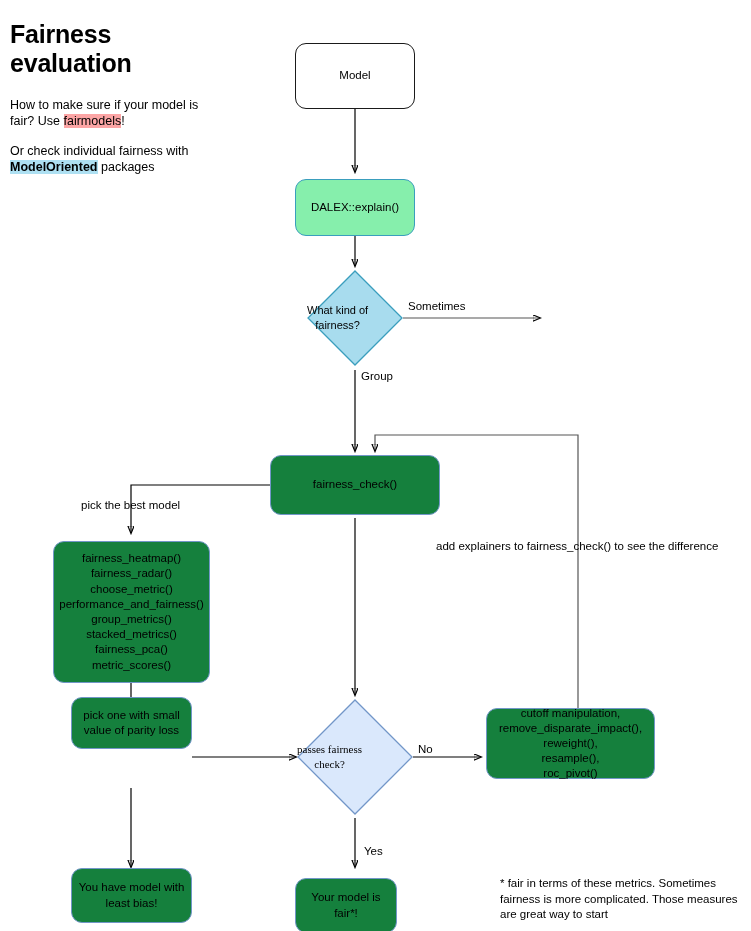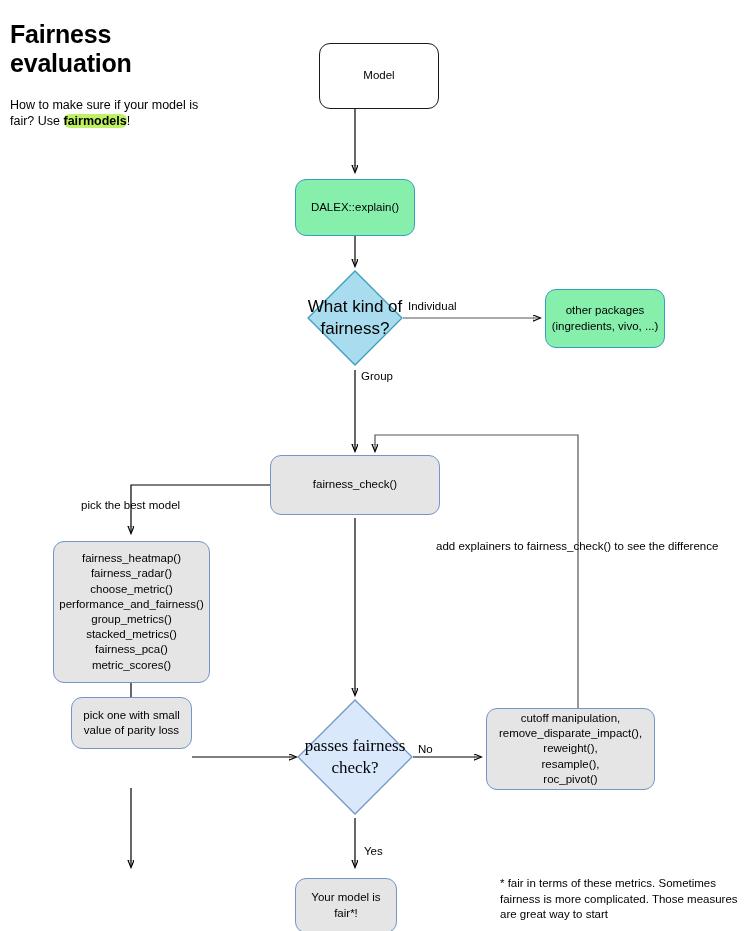--- a/index.html
+++ b/index.html
@@ -36,21 +36,21 @@
     font-weight: bold;
     line-height: 1.17;
     letter-spacing: -0.2px;
     margin: 0 0 18px 0;
   }
   #intro p {
     margin: 0 0 14px 0;
     font-size: 12.5px;
     line-height: 1.28;
   }
-  .hl-pale { background: #bef264; font-weight: bold; border-radius: 6px; }
+  .hl-pale { background: #fca5a5; font-weight: normal; }
   .hl-cyan { background: #aee0f2; font-weight: bold; }
 
   
   #edges {
     position: absolute;
     left: 0; top: 0;
     width: 751px;
     height: 931px;
     pointer-events: none;
   }
@@ -82,42 +82,42 @@
 
   .n-white {
     background: #ffffff;
     border: 1.2px solid #1a1a1a;
   }
   .n-cyan {
     background: #86efac;
     border: 1.3px solid #3a9ebd;
   }
   .n-blue {
-    background: #e5e5e5;
+    background: #15803d;
     border: 1.3px solid #7296c8;
   }
 
   
   .diamond {
     position: absolute;
   }
   .diamond svg {
     position: absolute;
     left: 0; top: 0;
   }
   .diamond .dlabel {
     position: absolute;
     left: 0; top: 0;
     width: 100%;
     height: 100%;
     display: flex;
     align-items: center;
-    justify-content: center;
+    justify-content: flex-start;
     text-align: center;
-    font-size: 17px;
+    font-size: 11px;
     line-height: 1.32;
     white-space: pre-line;
   }
   .dia-cyan { fill: #a8dcee; stroke: #3a9ebd; stroke-width: 1.3; }
   .dia-blue { fill: #dae8fc; stroke: #7296c8; stroke-width: 1.3; }
 
   
   .elabel {
     position: absolute;
     font-size: 11.5px;
@@ -137,20 +137,21 @@
   }
 </style>
 </head>
 <body>
 
 <div id="canvas">
 
   <div id="intro">
     <div class="title">Fairness evaluation</div>
     <p><span>How to make sure if your model is fair? Use </span><span class="hl-pale">fairmodels</span><span>!</span></p>
+    <p><span>Or check individual fairness with </span><span class="hl-cyan">ModelOriented</span><span> packages</span></p>
   </div>
 
   <svg id="edges" viewBox="0 0 751 931">
     <defs>
       <marker id="arrow" markerWidth="9" markerHeight="9" refX="7.4" refY="3.2" orient="auto" markerUnits="userSpaceOnUse">
         <path d="M0,0 L8,3.2 L0,6.4 z" fill="#000000" stroke="none"></path>
       </marker>
       <marker id="arrowgray" markerWidth="9" markerHeight="9" refX="7.4" refY="3.2" orient="auto" markerUnits="userSpaceOnUse">
         <path d="M0,0 L8,3.2 L0,6.4 z" fill="#555555" stroke="none"></path>
       </marker>
@@ -174,40 +175,36 @@
 
     <path d="M131,788 L131,867" marker-end="url(#arrow)"></path>
 
     <path d="M413,757 L481,757" marker-end="url(#arrow)"></path>
 
     <path d="M355,818 L355,867" marker-end="url(#arrow)"></path>
 
     <path class="gray" d="M578,712 L578,435 L375,435 L375,451" marker-end="url(#arrowgray)"></path>
   </svg>
 
-  <div class="node n-white" style="left:295px; top:43px; width:120px; height:66px;margin-left:24px;">
+  <div class="node n-white" style="left:295px; top:43px; width:120px; height:66px;">
     <span class="nlabel">Model</span>
   </div>
 
   <div class="node n-cyan" style="left:295px; top:179px; width:120px; height:57px;">
     <span class="nlabel">DALEX::explain()</span>
   </div>
 
   <div class="diamond" style="left:307px; top:270px; width:96px; height:96px;">
     <svg width="96" height="96" viewBox="0 0 96 96">
       <polygon class="dia-cyan" points="48,1 95,48 48,95 1,48"></polygon>
     </svg>
     <div class="dlabel"><span>What kind of
 fairness?</span></div>
   </div>
 
-  <div class="node n-cyan" style="left:545px; top:289px; width:120px; height:59px;">
-    <span class="nlabel">other packages
-(ingredients, vivo, ...)</span>
-  </div>
 
   <div class="node n-blue" style="left:270px; top:455px; width:170px; height:60px;">
     <span class="nlabel">fairness_check()</span>
   </div>
 
   <div class="node n-blue" style="left:53px; top:541px; width:157px; height:142px;">
     <span class="nlabel">fairness_heatmap()
 fairness_radar()
 choose_metric()
 performance_and_fairness()
@@ -223,34 +220,38 @@
   </div>
 
   <div class="diamond" style="left:297px; top:699px; width:116px; height:116px;font-family:Liberation Serif, serif;">
     <svg width="116" height="116" viewBox="0 0 116 116">
       <polygon class="dia-blue" points="58,1 115,58 58,115 1,58"></polygon>
     </svg>
     <div class="dlabel"><span>passes fairness
 check?</span></div>
   </div>
 
-  <div class="node n-blue" style="left:486px; top:708px; width:169px; height:82px;">
+  <div class="node n-blue" style="left:486px; top:708px; width:169px; height:71px;">
     <span class="nlabel">cutoff manipulation,
 remove_disparate_impact(),
 reweight(),
 resample(),
 roc_pivot()</span>
   </div>
 
+  <div class="node n-blue" style="left:71px; top:868px; width:121px; height:55px;">
+    <span class="nlabel">You have model with
+least bias!</span>
+  </div>
 
   <div class="node n-blue" style="left:295px; top:878px; width:102px; height:55px;">
     <span class="nlabel">Your model is fair*!</span>
   </div>
 
-  <div class="elabel" style="left:408px; top:299px;">Individual</div>
+  <div class="elabel" style="left:408px; top:299px;">Sometimes</div>
 
   <div class="elabel" style="left:361px; top:369px;">Group</div>
 
   <div class="elabel" style="left:81px; top:498px;">pick the best model</div>
 
   <div class="elabel" style="left:436px; top:539px;">add explainers to fairness_check() to see the difference</div>
 
   <div class="elabel" style="left:418px; top:742px;">No</div>
 
   <div class="elabel" style="left:364px; top:813px;margin-top:31px;">Yes</div>

